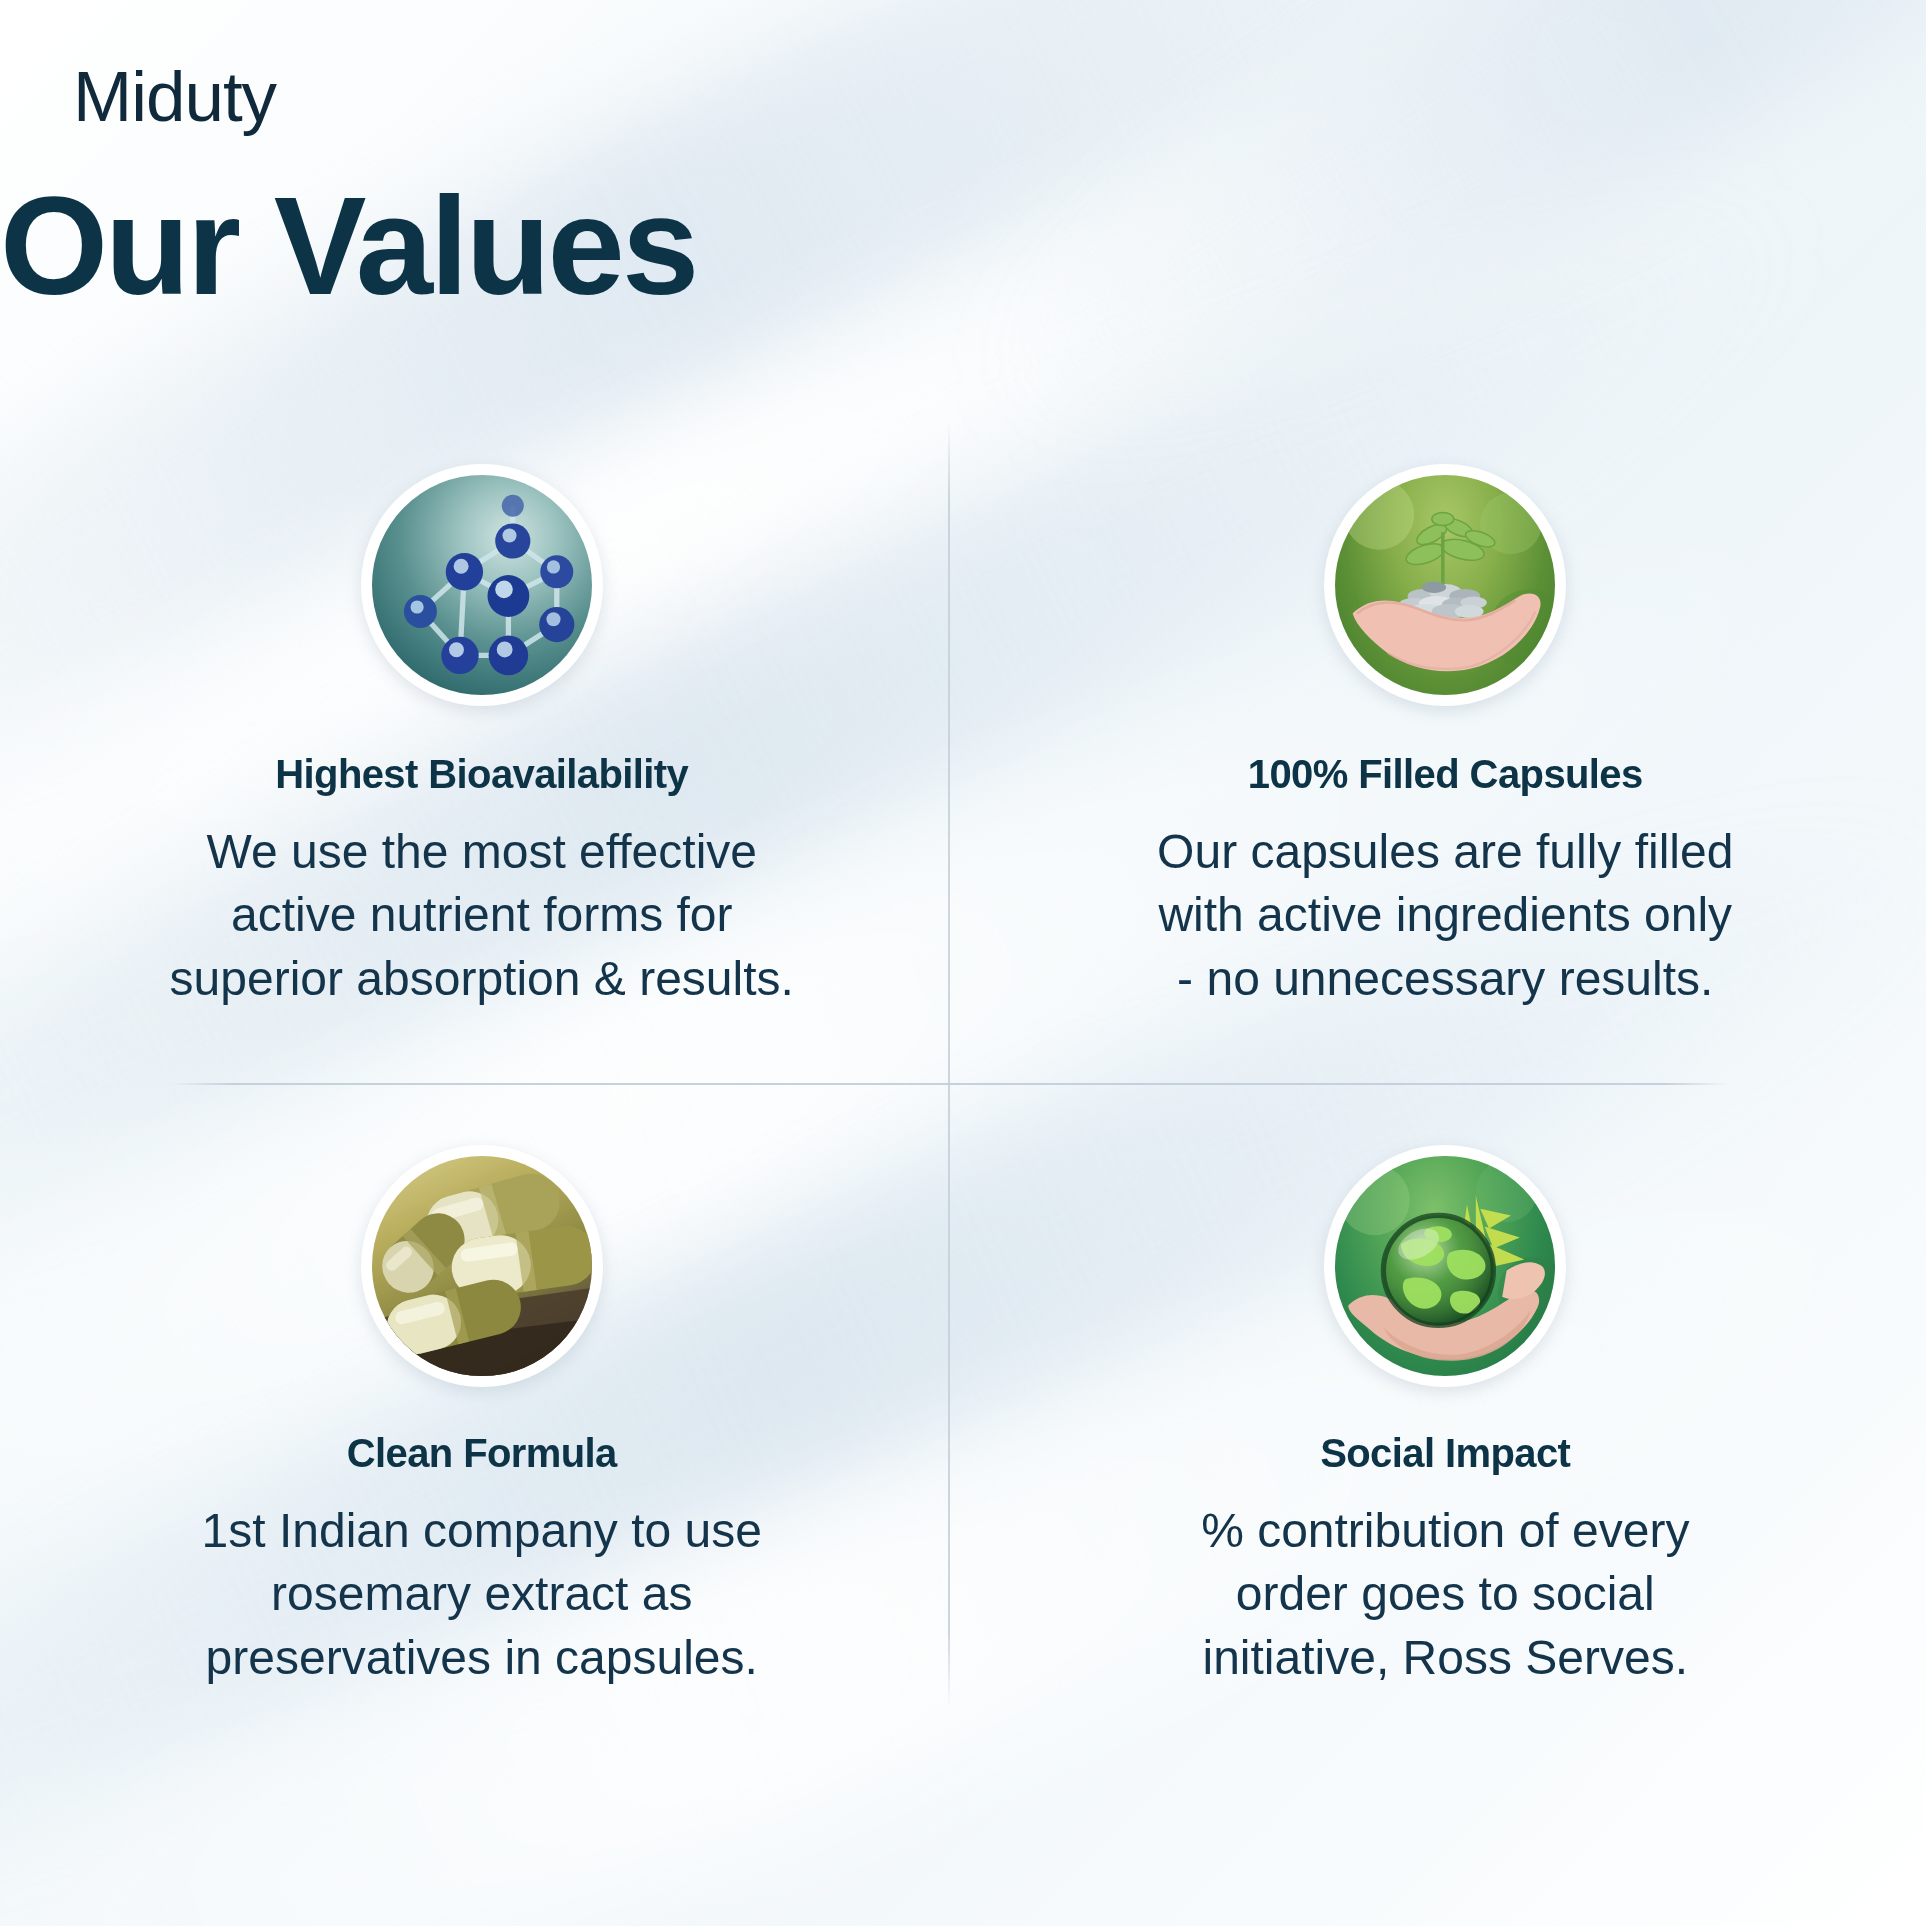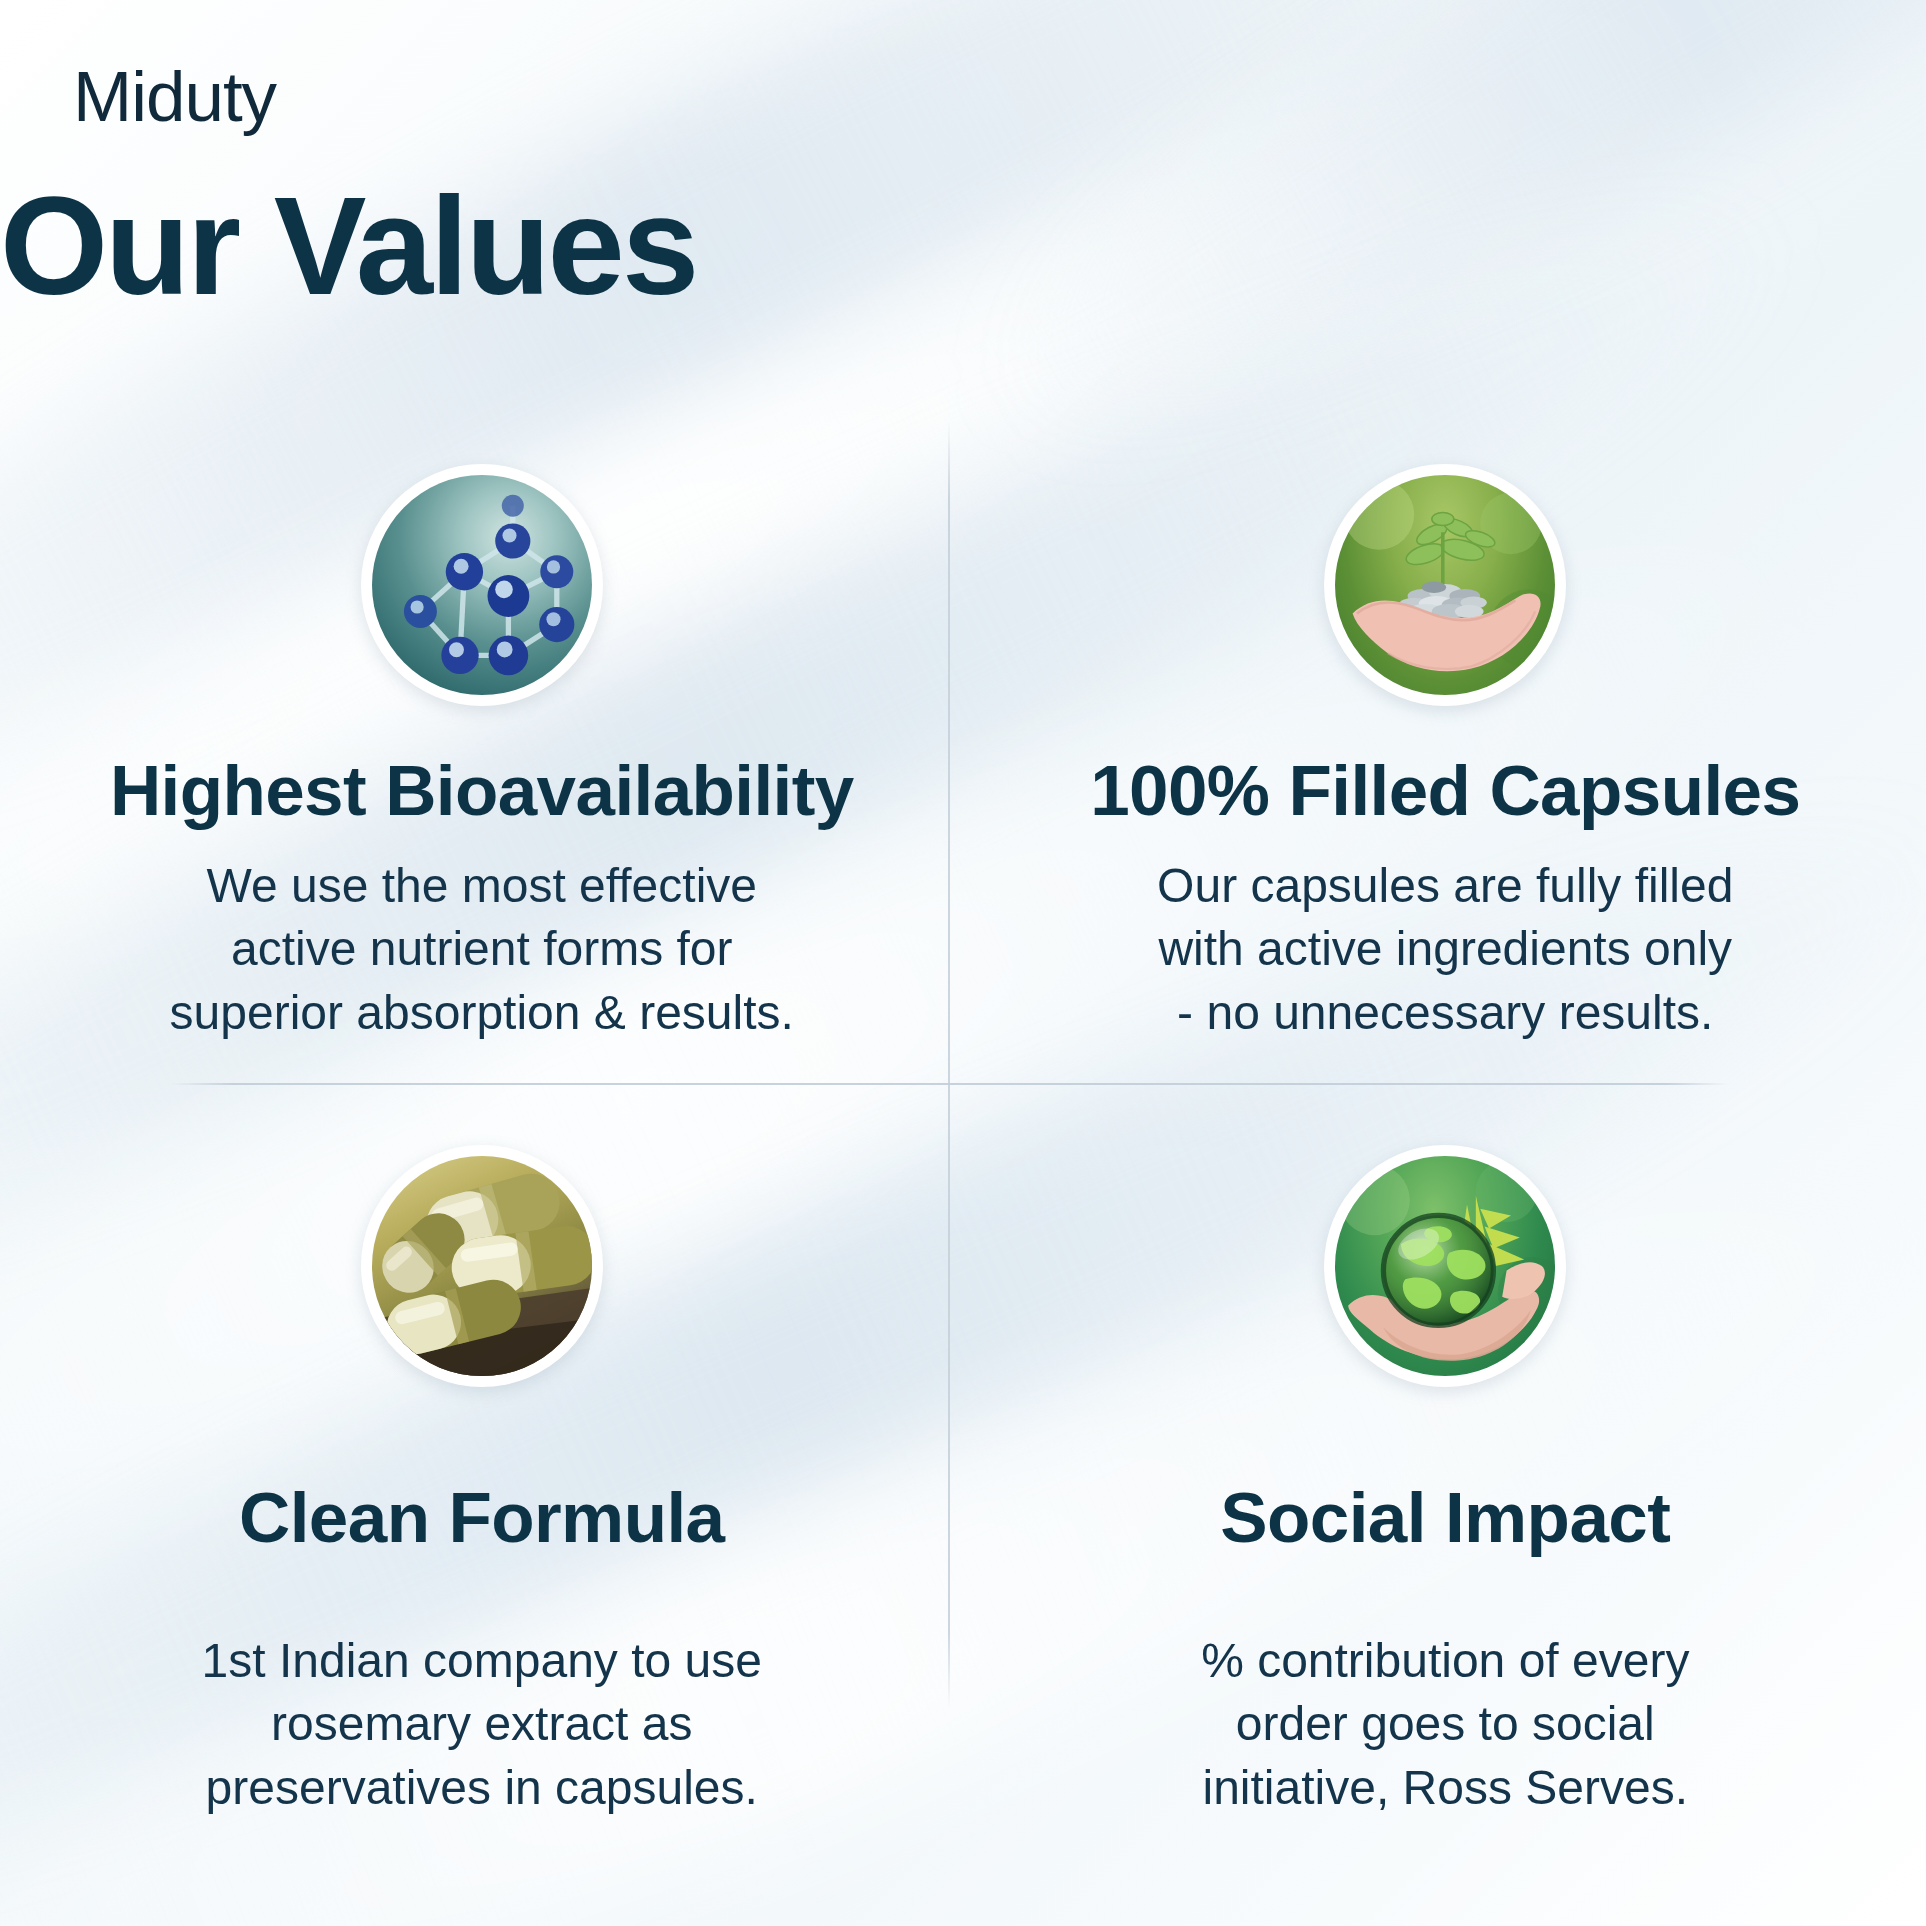--- a/index.html
+++ b/index.html
@@ -115,21 +115,21 @@
     display:grid;
     grid-template-columns:1fr 1fr;
     grid-template-rows:640px 640px;
   }
   .card{
     display:flex;
     flex-direction:column;
     align-items:center;
     padding-top:18px;
   }
-  .card.row2{ padding-top:59px;gap:48px; }
+  .card.row2{ padding-top:59px; }
 
   
   .icon-wrap{
     width:242px; height:242px;
     border-radius:50%;
     background:#ffffff;
     padding:11px;
     box-shadow:0 5px 16px rgba(120,140,160,.22);
     flex:0 0 auto;
   }
@@ -165,21 +165,21 @@
   .ph-globe{
     background:
       radial-gradient(ellipse at 45% 25%, #7ec06a 0%, #53a657 32%, #2f8a4e 62%, #1f6b3e 100%);
   }
   .ph-globe svg{ position:absolute; inset:0; width:100%; height:100%; }
 
   
   .card-heading{
     margin-top:46px;
     font-family:"Liberation Sans", sans-serif;
-    font-size:71px;
+    font-size:40px;
     font-weight:bold;
     letter-spacing:-0.6px;
     color:#0d3346;
     text-align:center;
     line-height:1.1;
   }
   .card-body{
     margin-top:24px;
     font-family:"Liberation Sans", sans-serif;
     font-size:48px;

